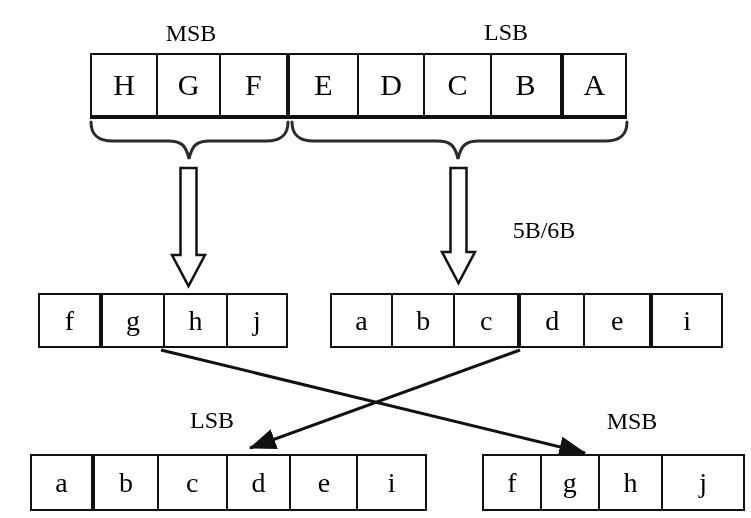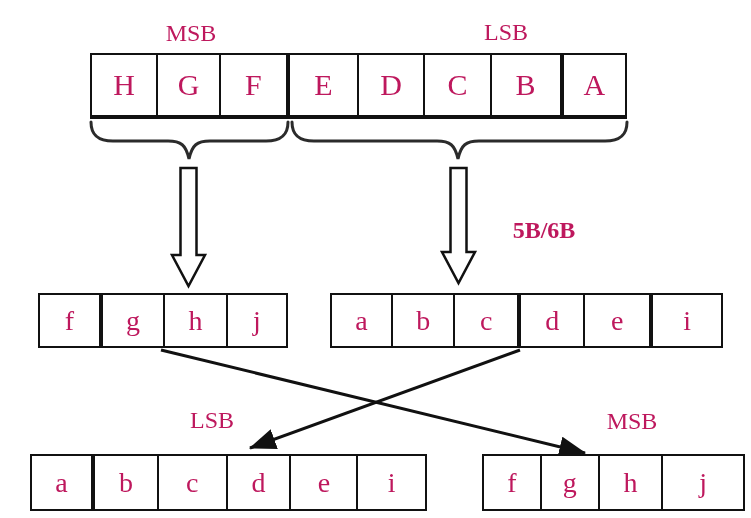--- a/index.html
+++ b/index.html
@@ -20,21 +20,21 @@
   }
   .cell + .cell{margin-left:-2px;}
   .cell.thick{border-left-width:4px;}
   .row.thickbottom .cell{border-bottom-width:4px;}
   .row-upper .cell{font-size:30px;}
   .row-lower .cell{font-size:28px;}
 </style>
 </head>
 <body>
 
-<div class="stage" style="background: rgb(255, 255, 255); color: #be185d;">
+<div class="stage" style="background: rgb(255, 255, 255); color: #000000;">
 
   <svg class="overlay" width="751" height="518" viewBox="0 0 751 518">
     <defs>
       <marker id="ah" markerUnits="strokeWidth" markerWidth="9" markerHeight="7" refX="8.6" refY="3.5" orient="auto">
         <path d="M0,0 L9,3.5 L0,7 Z" fill="#111"></path>
       </marker>
     </defs>
 
     <path d="M 91 122 C 91 136, 99 141, 113 141 L 168 141 C 181 141, 186 145, 189 159
              C 192 145, 197 141, 210 141 L 266 141 C 280 141, 288 136, 288 122" fill="none" stroke="#2b2b2b" stroke-width="3" stroke-linecap="round"></path>
@@ -46,21 +46,21 @@
 
     <path d="M 450.5 168 H 466.5 V 252 H 475 L 458.5 283 L 442 252 H 450.5 Z" fill="#fff" stroke="#111" stroke-width="2.5" stroke-linejoin="miter"></path>
 
     <line x1="161" y1="350" x2="585" y2="453" stroke="#111" stroke-width="3" marker-end="url(#ah)"></line>
 
     <line x1="520" y1="350" x2="250" y2="448" stroke="#111" stroke-width="3" marker-end="url(#ah)"></line>
   </svg>
 
   <div class="lbl" style="left:131px;top:21px;">MSB</div>
   <div class="lbl" style="left:446px;top:20px;">LSB</div>
-  <div class="lbl" style="left:484px;top:218px;font-weight:bold;">5B/6B</div>
+  <div class="lbl" style="left:484px;top:218px;">5B/6B</div>
   <div class="lbl" style="left:152px;top:408px;">LSB</div>
   <div class="lbl" style="left:572px;top:409px;">MSB</div>
 
   <div class="row row-upper thickbottom" id="row-input_byte" style="left:90px;top:53px;width:537px;height:66px;">
       <div class="cell" style="flex: 67 1 0px;">H</div>
       <div class="cell" style="flex: 63 1 0px;">G</div>
       <div class="cell" style="flex: 68 1 0px;">F</div>
       <div class="cell thick" style="flex: 70 1 0px;">E</div>
       <div class="cell" style="flex: 67 1 0px;">D</div>
       <div class="cell" style="flex: 67 1 0px;">C</div>

